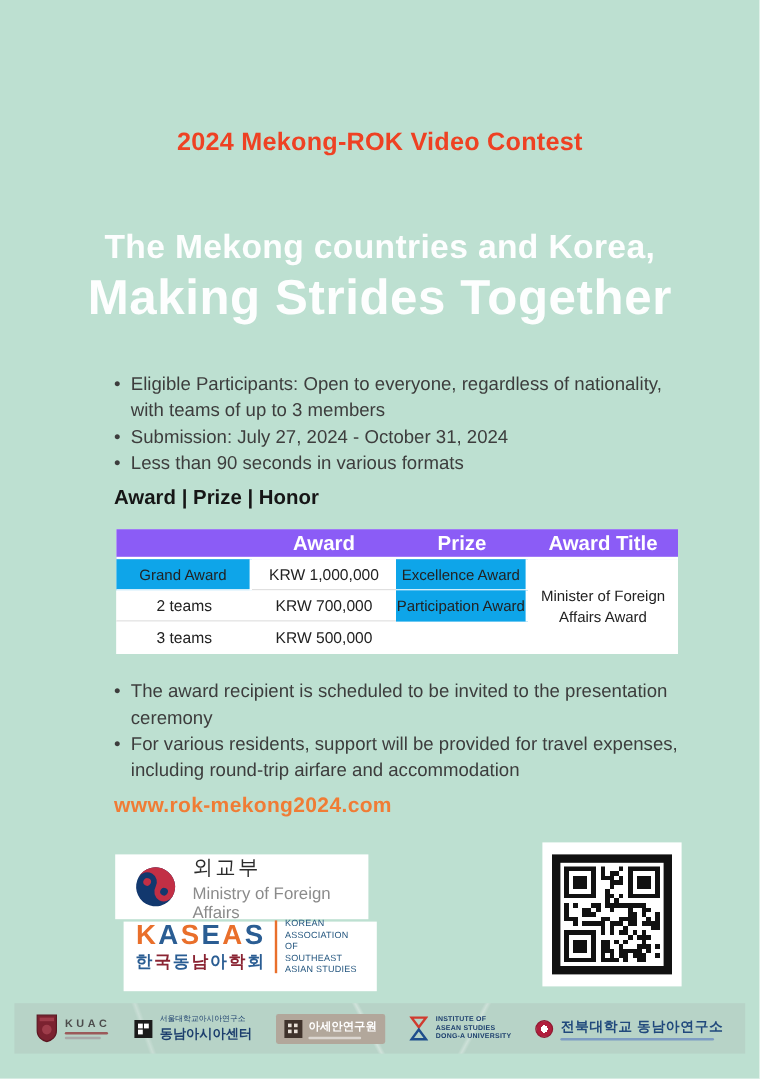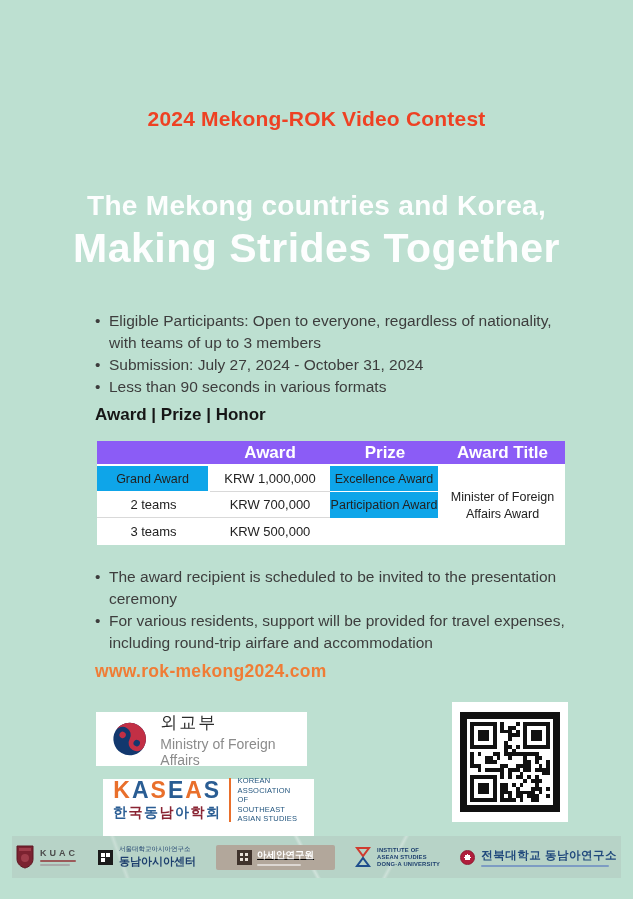--- a/index.html
+++ b/index.html
@@ -57,21 +57,21 @@
     position:absolute; left:96px; top:712px; width:211px; height:54px;
     background:#ffffff; display:flex; align-items:center; padding-left:16px; gap:13px;
   }
   .taegeuk { width:38px; height:38px; transform:rotate(-60deg); }
   .mofa-kr { font-size:17px; color:#2b2b2b; letter-spacing:2px; }
   .mofa-en { font-size:14px; color:#8b8b8b; margin-top:2px; }
 
   
   .kaseas-box {
     position:absolute; left:103px; top:768px; width:211px; height:58px;
-    background:#ffffff; display:flex; align-items:center; padding:0 6px 16px 10px;margin-top:11px;
+    background:#ffffff; display:flex; align-items:center; padding:0 6px 16px 10px;
   }
   .kaseas-left { text-align:center; flex:0 0 auto; }
   .kaseas-acronym { font-size:23px; font-weight:bold; line-height:23px; letter-spacing:2px; }
   .kaseas-korean { font-size:14px; font-weight:bold; letter-spacing:1.5px; margin-top:2px; }
   .c-or { color:#e96f2b; } .c-nv { color:#2a5d93; } .c-mr { color:#8a2433; }
   .kaseas-divider { width:2px; height:44px; background:#e96f2b; margin:0 7px; flex:0 0 2px; }
   .kaseas-right div { font-size:7.5px; font-weight:normal; color:#24567f; text-transform:uppercase; line-height:9.5px; letter-spacing:.2px; }
 
   
   .qr-box {
@@ -94,21 +94,21 @@
   .partner { display:flex; align-items:center; gap:6px; }
   .kuac-text { display:flex; flex-direction:column; }
   .kuac-acronym { font-size:9px; font-weight:bold; color:#4c4c4c; letter-spacing:3px; }
   .tiny-bar { height:2px; border-radius:1px; margin-top:2px; }
   .kuac-bar1 { width:36px; background:#9b5a5a; }
   .kuac-bar2 { width:30px; background:#a9a9a9; }
   .snu-icon { width:15px; height:15px; background:#1b1b1b; position:relative; flex:0 0 15px; }
   .snu-icon::after { content:""; position:absolute; left:3px; top:3px; width:4px; height:4px; background:#ffffff; box-shadow:5px 0 0 #ffffff, 0 5px 0 #ffffff; }
   .snu-l1 { font-size:6.5px; color:#1c3e6d; }
   .snu-l2 { font-size:11px; font-weight:bold; color:#1c3e6d; }
-  .asean-chip { background:#b2a79b; border-radius:2px; padding:4px 21px; display:flex; align-items:center; gap:5px;text-decoration:underline; }
+  .asean-chip { background:#b2a79b; border-radius:2px; padding:4px 7px; display:flex; align-items:center; gap:5px; }
   .asean-icon { width:15px; height:15px; background:#40332c; position:relative; flex:0 0 15px; }
   .asean-icon::after { content:""; position:absolute; left:3px; top:3px; width:3px; height:3px; background:#e8e0d8; box-shadow:5px 0 0 #e8e0d8, 0 5px 0 #e8e0d8, 5px 5px 0 #e8e0d8; }
   .asean-name { font-size:9.5px; font-weight:bold; color:#ffffff; }
   .asean-bar { width:44px; background:rgba(255,255,255,.55); }
   .donga-lines div { font-size:5.8px; font-weight:bold; color:#1c3e6d; line-height:7px; letter-spacing:.2px; }
   .jeonbuk-emblem {
     width:15px; height:15px; border-radius:50%; flex:0 0 15px;
     background:radial-gradient(circle at 50% 50%, #ffffff 0 3px, #b01e3c 3px);
     border:1px solid #8e172f;
   }

